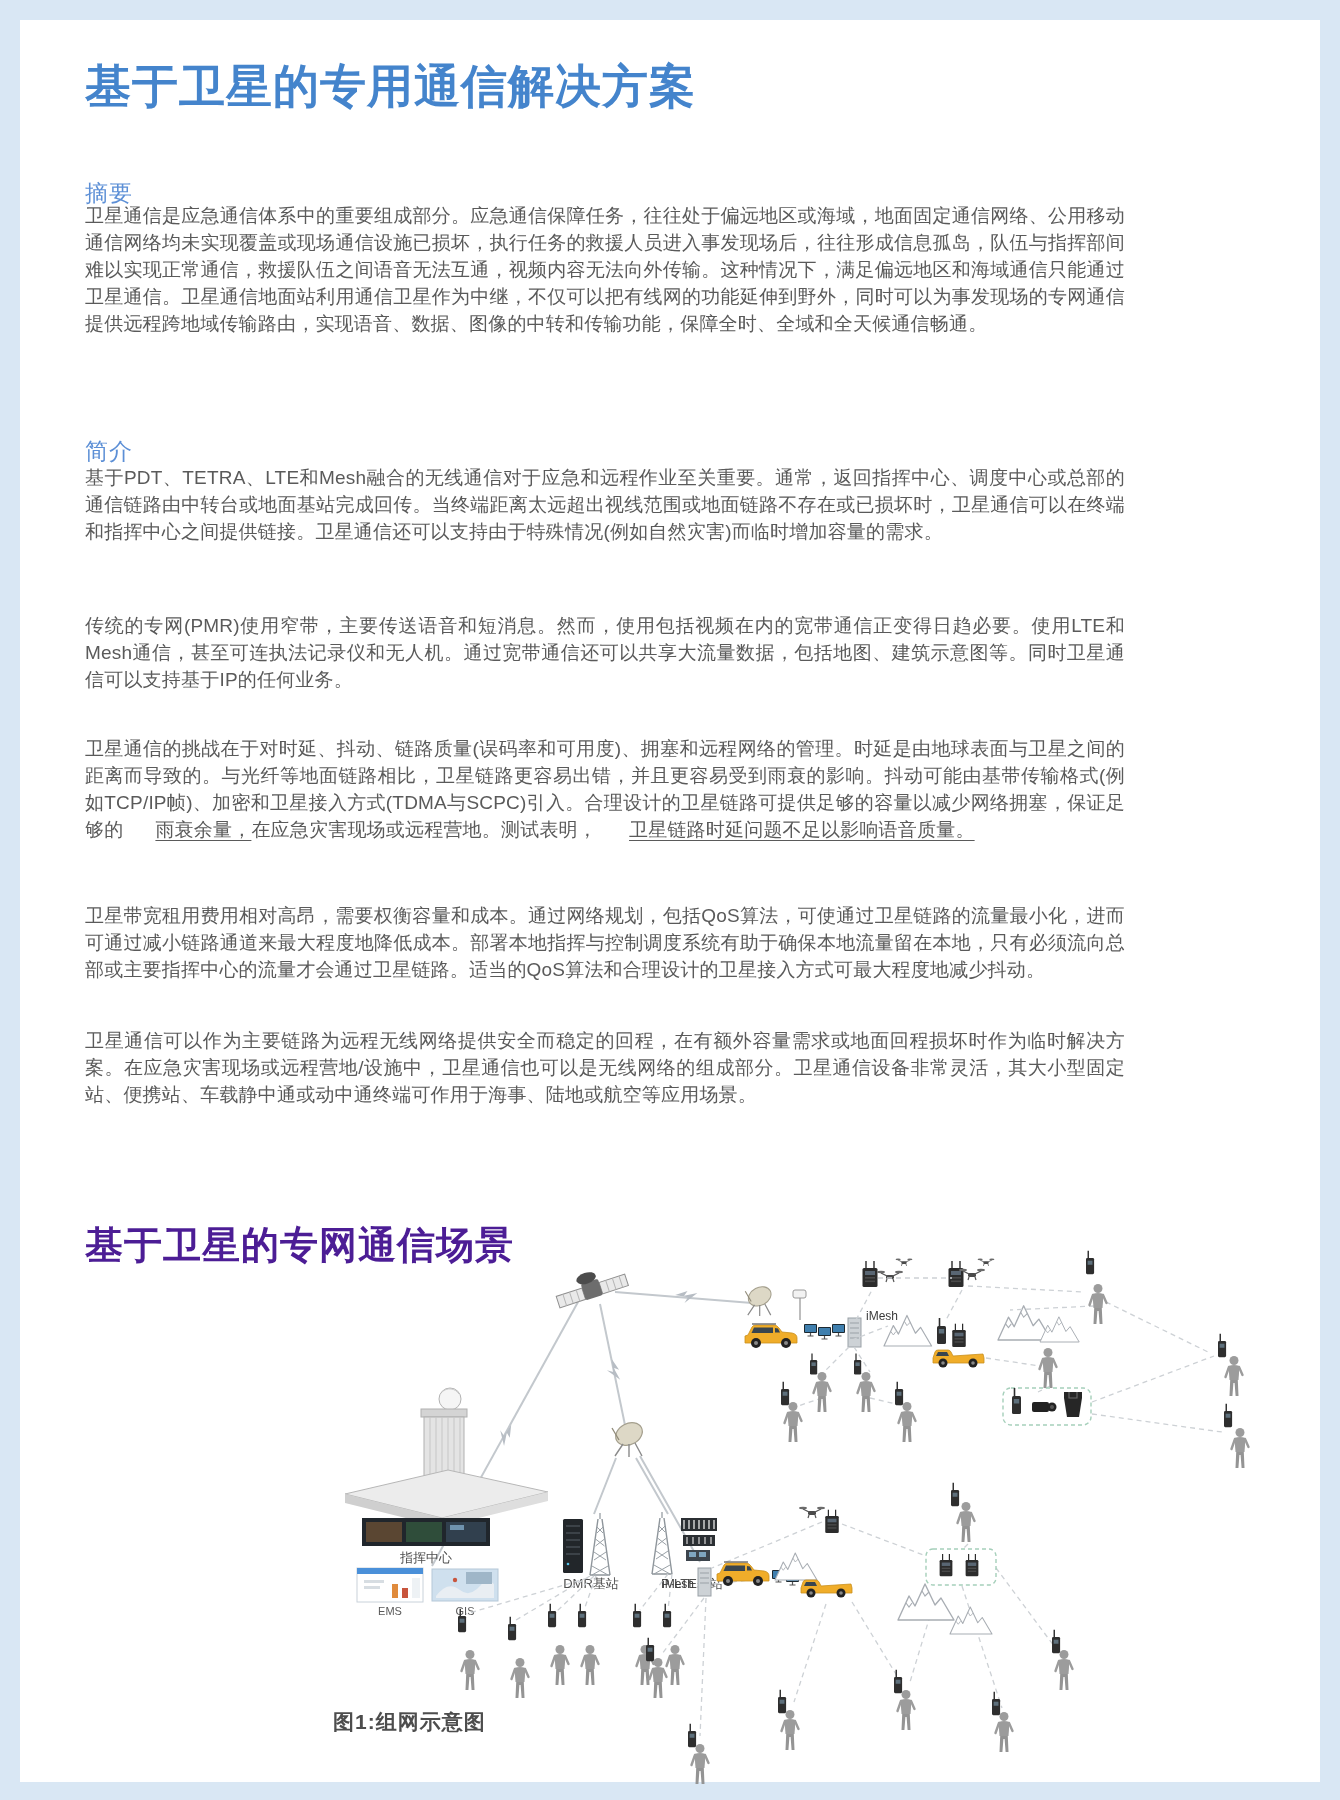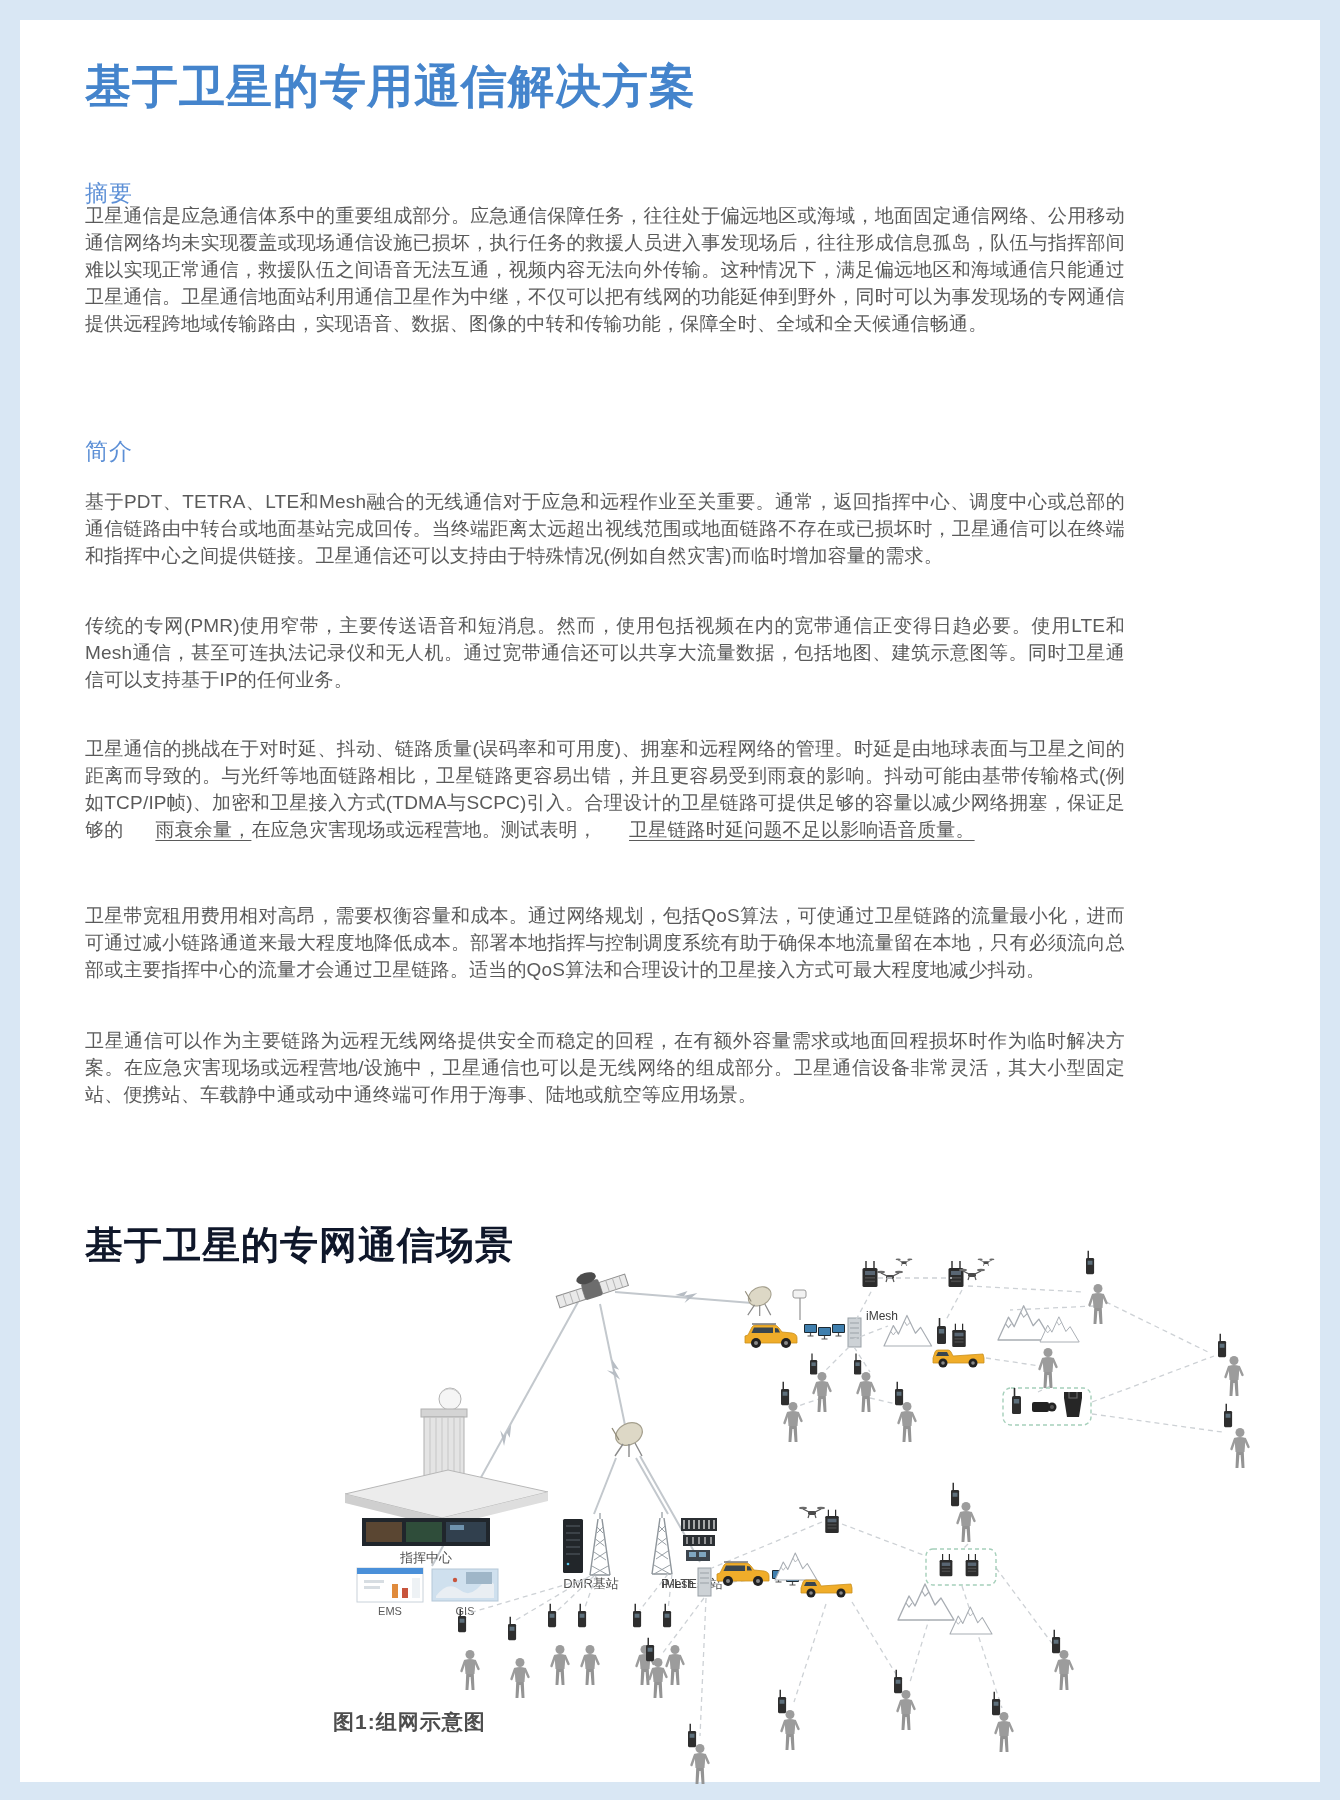--- a/index.html
+++ b/index.html
@@ -18,21 +18,21 @@
     left:85px;top:56px;width:1100px;margin:0;
     font-size:46px;font-weight:bold;letter-spacing:1px;
     color:#4484cc;
   }
   h2.sec{
     left:85px;margin:0;font-size:23px;font-weight:normal;
     color:#5c8fd6;letter-spacing:1px;
   }
   h2.big{
     left:85px;margin:0;font-size:38px;font-weight:bold;
-    color:#0f172a;letter-spacing:1px;
+    color:#4c1d95;letter-spacing:1px;
   }
   p.para{
     left:85px;width:1040px;margin:0;
     font-size:19px;line-height:27px;color:#5a5a5a;
     text-align:justify;letter-spacing:0.2px;
   }
   p.para .u{text-decoration:underline;text-underline-offset:4px;padding-left:32px;}
   .caption{
     left:333px;top:1708px;
     font-size:21px;font-weight:bold;color:#4d4d4d;letter-spacing:1px;
@@ -48,21 +48,21 @@
 <body>
 
 <div class="sheet"></div>
 
 <h1 class="abs title">基于卫星的专用通信解决方案</h1>
 
 <h2 class="abs sec" style="top:178px">摘要</h2>
 <p class="abs para" style="top:202px">卫星通信是应急通信体系中的重要组成部分。应急通信保障任务，往往处于偏远地区或海域，地面固定通信网络、公用移动通信网络均未实现覆盖或现场通信设施已损坏，执行任务的救援人员进入事发现场后，往往形成信息孤岛，队伍与指挥部间难以实现正常通信，救援队伍之间语音无法互通，视频内容无法向外传输。这种情况下，满足偏远地区和海域通信只能通过卫星通信。卫星通信地面站利用通信卫星作为中继，不仅可以把有线网的功能延伸到野外，同时可以为事发现场的专网通信提供远程跨地域传输路由，实现语音、数据、图像的中转和传输功能，保障全时、全域和全天候通信畅通。</p>
 
 <h2 class="abs sec" style="top:436px">简介</h2>
-<p class="abs para" style="top:488px">基于PDT、TETRA、LTE和Mesh融合的无线通信对于应急和远程作业至关重要。通常，返回指挥中心、调度中心或总部的通信链路由中转台或地面基站完成回传。当终端距离太远超出视线范围或地面链路不存在或已损坏时，卫星通信可以在终端和指挥中心之间提供链接。卫星通信还可以支持由于特殊情况(例如自然灾害)而临时增加容量的需求。</p>
+<p class="abs para" style="top:464px">基于PDT、TETRA、LTE和Mesh融合的无线通信对于应急和远程作业至关重要。通常，返回指挥中心、调度中心或总部的通信链路由中转台或地面基站完成回传。当终端距离太远超出视线范围或地面链路不存在或已损坏时，卫星通信可以在终端和指挥中心之间提供链接。卫星通信还可以支持由于特殊情况(例如自然灾害)而临时增加容量的需求。</p>
 <p class="abs para" style="top:612px">传统的专网(PMR)使用窄带，主要传送语音和短消息。然而，使用包括视频在内的宽带通信正变得日趋必要。使用LTE和Mesh通信，甚至可连执法记录仪和无人机。通过宽带通信还可以共享大流量数据，包括地图、建筑示意图等。同时卫星通信可以支持基于IP的任何业务。</p>
 <p class="abs para" style="top:735px"><span>卫星通信的挑战在于对时延、抖动、链路质量(误码率和可用度)、拥塞和远程网络的管理。时延是由地球表面与卫星之间的距离而导致的。与光纤等地面链路相比，卫星链路更容易出错，并且更容易受到雨衰的影响。抖动可能由基带传输格式(例如TCP/IP帧)、加密和卫星接入方式(TDMA与SCPC)引入。合理设计的卫星链路可提供足够的容量以减少网络拥塞，保证足够的</span><span class="u">雨衰余量，</span><span>在应急灾害现场或远程营地。测试表明，</span><span class="u">卫星链路时延问题不足以影响语音质量。</span></p>
 <p class="abs para" style="top:902px">卫星带宽租用费用相对高昂，需要权衡容量和成本。通过网络规划，包括QoS算法，可使通过卫星链路的流量最小化，进而可通过减小链路通道来最大程度地降低成本。部署本地指挥与控制调度系统有助于确保本地流量留在本地，只有必须流向总部或主要指挥中心的流量才会通过卫星链路。适当的QoS算法和合理设计的卫星接入方式可最大程度地减少抖动。</p>
 <p class="abs para" style="top:1027px">卫星通信可以作为主要链路为远程无线网络提供安全而稳定的回程，在有额外容量需求或地面回程损坏时作为临时解决方案。在应急灾害现场或远程营地/设施中，卫星通信也可以是无线网络的组成部分。卫星通信设备非常灵活，其大小型固定站、便携站、车载静中通或动中通终端可作用于海事、陆地或航空等应用场景。</p>
 
 <h2 class="abs big" style="top:1220px">基于卫星的专网通信场景</h2>
 
 <svg class="abs" style="left:240px;top:1240px" width="1085" height="545" viewBox="240 1240 1085 545">
   <defs>
     <g id="per">

